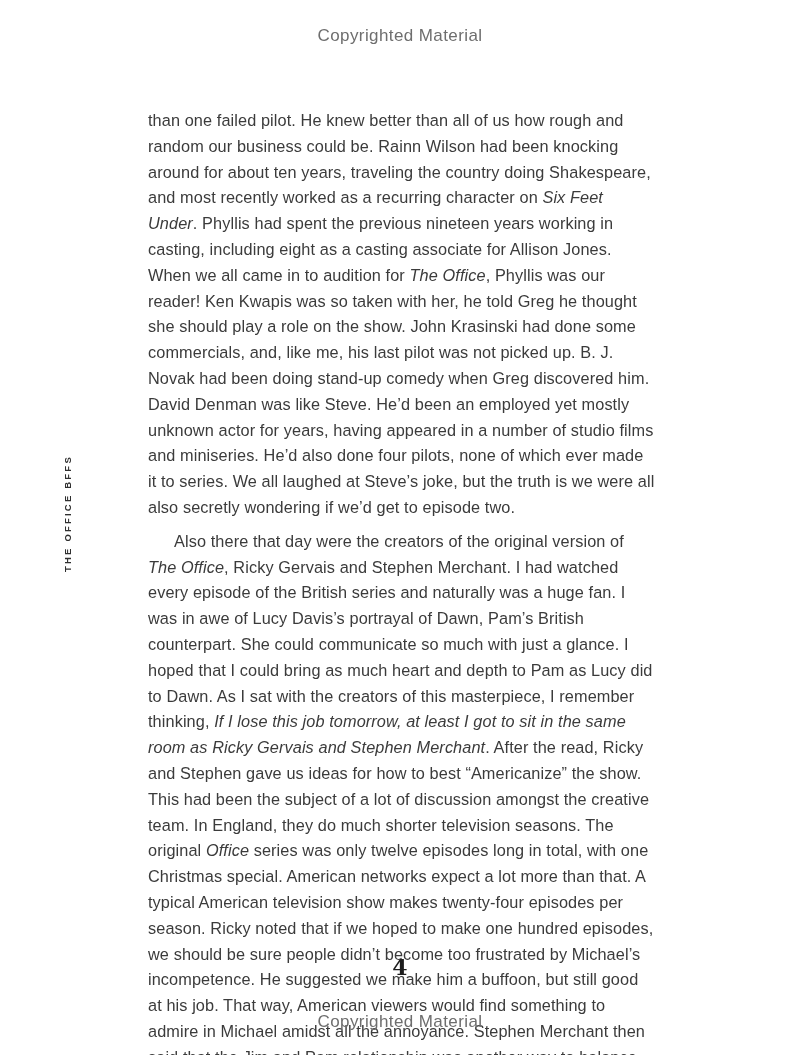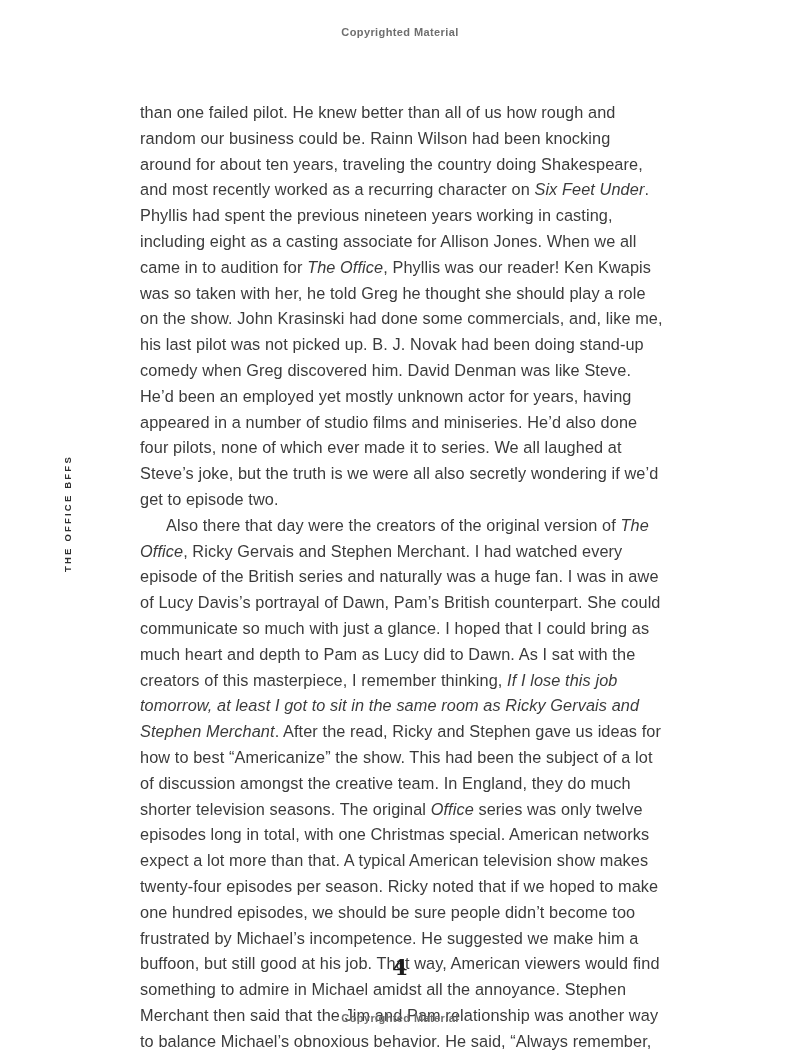--- a/index.html
+++ b/index.html
@@ -14,40 +14,40 @@
     background: #ffffff;
     overflow: hidden;
     font-family: "Liberation Sans", sans-serif;
   }
   .notice {
     position: absolute;
     left: 0;
     width: 100%;
     text-align: center;
     color: #6e6e6e;
-    font-size: 11px;
+    font-size: 17px;
     letter-spacing: 0.4px;
-    font-weight: 700;
+    font-weight: 400;
   }
   .notice-top { top: 26px; }
   .notice-bottom { top: 1012px; }
 
   .body-text {
     position: absolute;
     left: 140px;
     top: 100px;
     width: 524px;
     color: #3b3b3b;
     font-size: 16.3px;
     line-height: 25.8px;
     letter-spacing: 0.1px;
     text-align: left;
   }
   .body-text p.para {
-    margin: 0;
+    margin: 8px;
     padding: 0;
   }
   .body-text p.para.indent {
     text-indent: 26px;
   }
   .body-text em {
     font-style: italic;
   }
 
   .sidebar-title {

